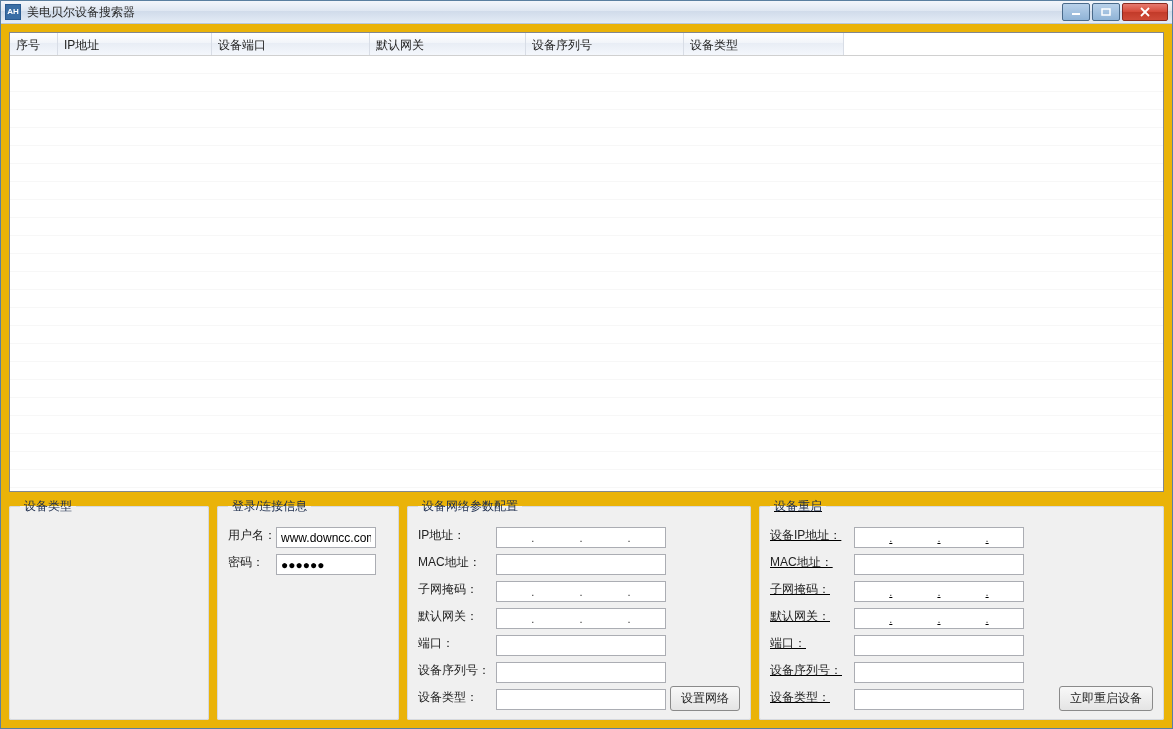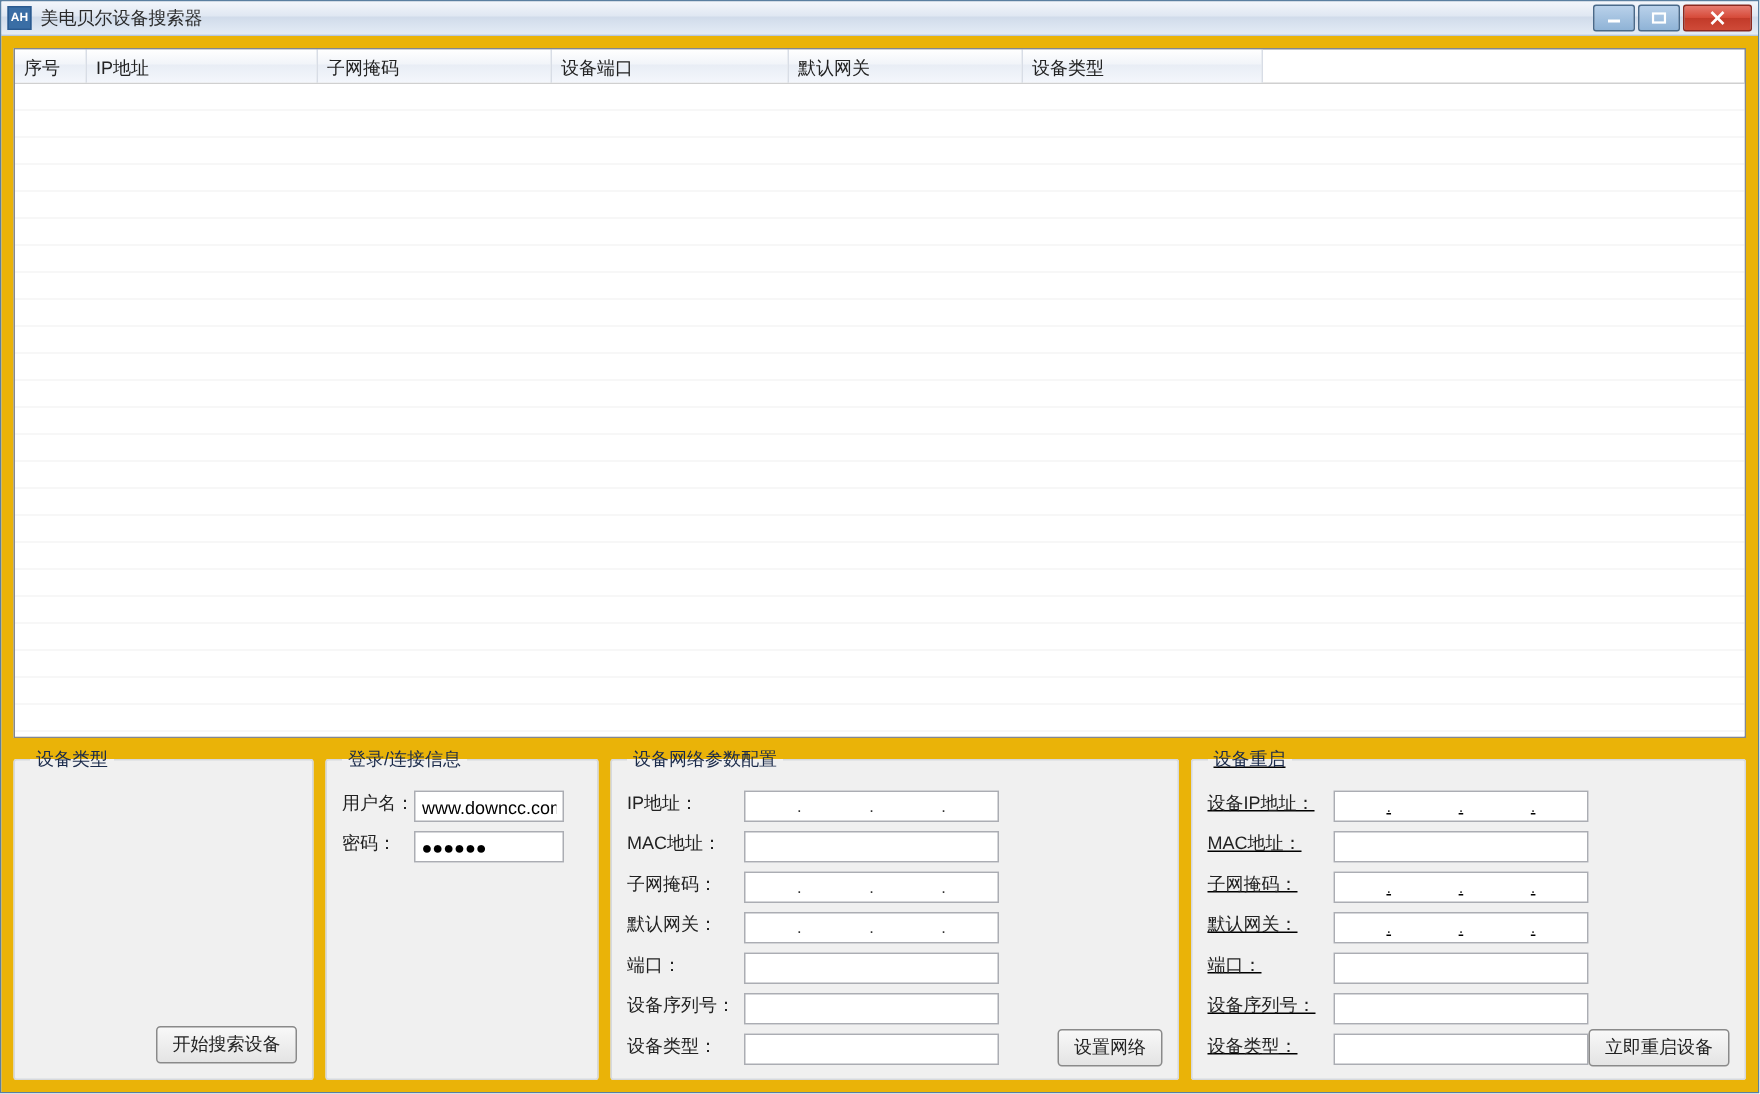--- a/index.html
+++ b/index.html
@@ -103,21 +103,21 @@
   background: #f0f0f0;
   position: relative;
 }
 fieldset.panel legend {
   padding: 0 4px;
   color: #1a2a4a;
   font-size: 12px;
 }
 .panel-type { width: 200px; display:flex; flex-direction:column; }
 .panel-login { width: 182px; }
-.panel-net { width: 379px; }
+.panel-net { width: 344px; }
 .panel-restart { flex: 1; text-decoration: underline; }
 
 .chk-list { display:flex; flex-direction:column; gap:10px; margin-top:6px;}
 .chk-row { display:flex; align-items:center; gap:6px; }
 .chk {
   width: 13px; height: 13px;
   border: 1px solid #8e8f8f;
   background: linear-gradient(to bottom,#f5f5f5,#e4e4e4);
   display:inline-block;
 }
@@ -191,35 +191,32 @@
       </div>
     </div>
   </div>
 
   <div class="client">
 
     <div class="table-wrap">
       <div class="thead" id="thead">
           <div class="th" style="width: 48px;">序号</div>
           <div class="th" style="width: 154px;">IP地址</div>
-          <div class="th" style="width: 156px;">子网掩码</div>
           <div class="th" style="width: 158px;">设备端口</div>
           <div class="th" style="width: 156px;">默认网关</div>
+          <div class="th" style="width: 158px;">设备序列号</div>
           <div class="th" style="width: 160px;">设备类型</div>
         </div>
       <div class="tbody"></div>
     </div>
 
     <div class="panels">
 
       <fieldset class="panel panel-type">
         <legend>设备类型</legend>
-        <div class="btn-search-wrap">
-          <button class="btn">开始搜索设备</button>
-        </div>
       </fieldset>
 
       <fieldset class="panel panel-login">
         <legend>登录/连接信息</legend>
         <div class="form-rows">
           <div class="form-row">
             <label>用户名：</label>
             <input class="input" value="www.downcc.com" style="">
           </div>
           <div class="form-row">

